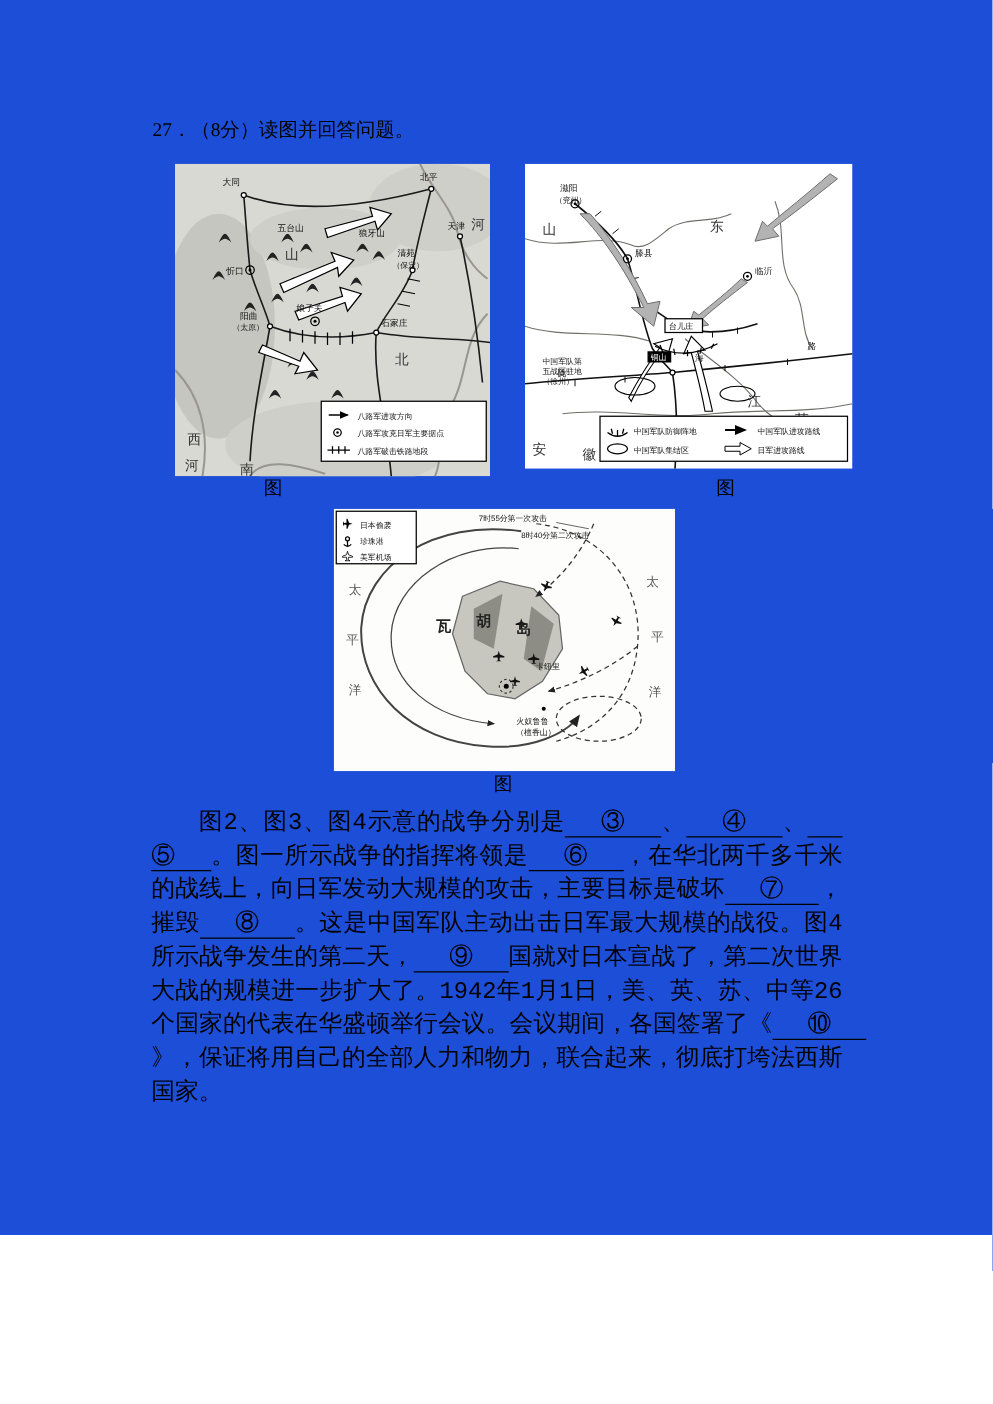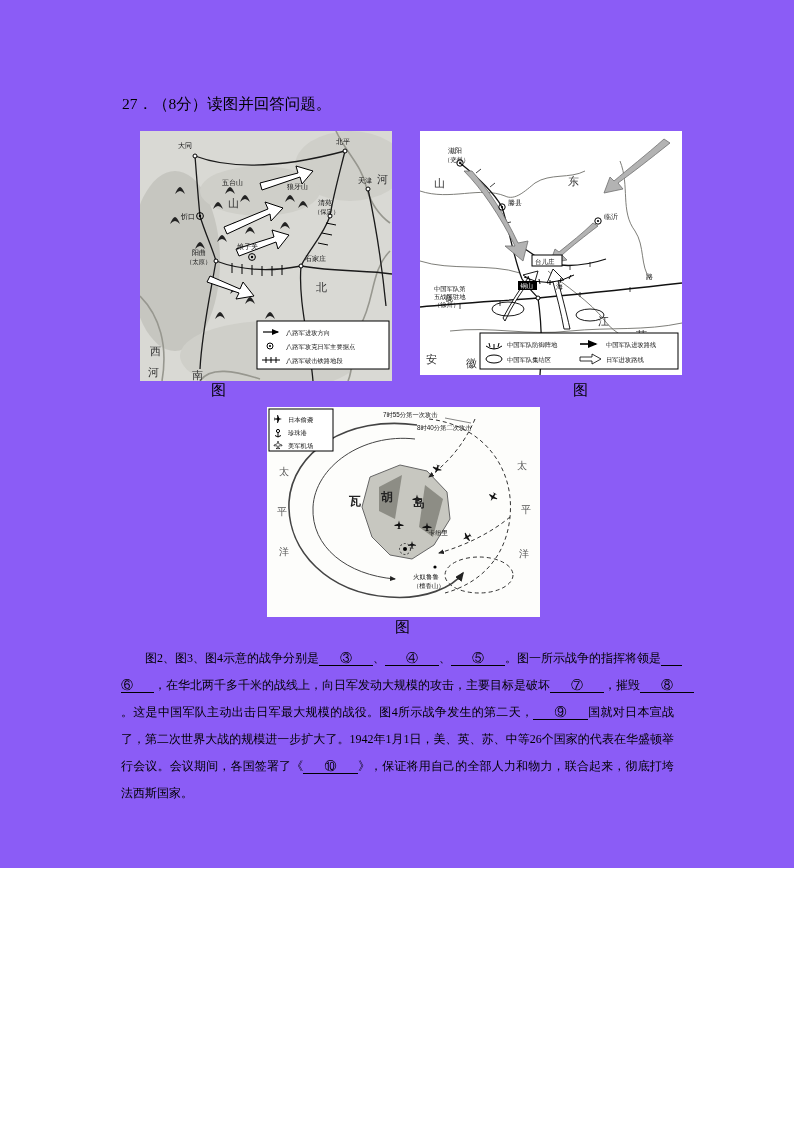--- a/index.html
+++ b/index.html
@@ -1,28 +1,28 @@
 <!DOCTYPE html>
 <html><head>
 <meta charset="utf-8">
 <style>
   html,body{margin:0;padding:0;background:#fff;}
-  .page{position:relative;width:794px;height:868px;margin:0 auto;background:#8b5cf6;
+  .page{position:relative;width:794px;height:988px;margin:0 auto;background:#1d4ed8;
         font-family:"Liberation Serif","DejaVu Serif",serif;color:#000;overflow:hidden;}
   .heading{position:absolute;left:122px;top:94px;font-size:15.5px;white-space:nowrap;}
   figure{margin:0;position:absolute;padding:0;}
   .fig1{left:140px;top:131px;}
   .fig2{left:420px;top:131px;}
   .fig3{left:267px;top:407px;}
   .cap{position:absolute;font-size:15px;}
   .cap1{left:211px;top:381px;}
   .cap2{left:573px;top:381px;}
   .cap3{left:395px;top:618px;}
   .para{position:absolute;left:121px;top:645px;width:553px;margin:0;
-        font-size:12px;line-height:27px;text-align:justify;text-indent:2em;}
+        font-size:19px;line-height:27px;text-align:justify;text-indent:2em;font-family:Liberation Mono, monospace;}
   .blank{border-bottom:1px solid #000;padding:0 9px;}
   svg{display:block;}
   svg text{font-family:"Liberation Sans","DejaVu Sans",sans-serif;fill:#111;}
   .t6{font-size:6.3px;}
   .t65{font-size:6.5px;}
   .t7{font-size:7px;}
   .t10{font-size:10px;fill:#555;}
   .t11{font-size:11px;fill:#333;}
   .t12{font-size:12px;font-weight:bold;fill:#222;letter-spacing:1px;}
 </style>

